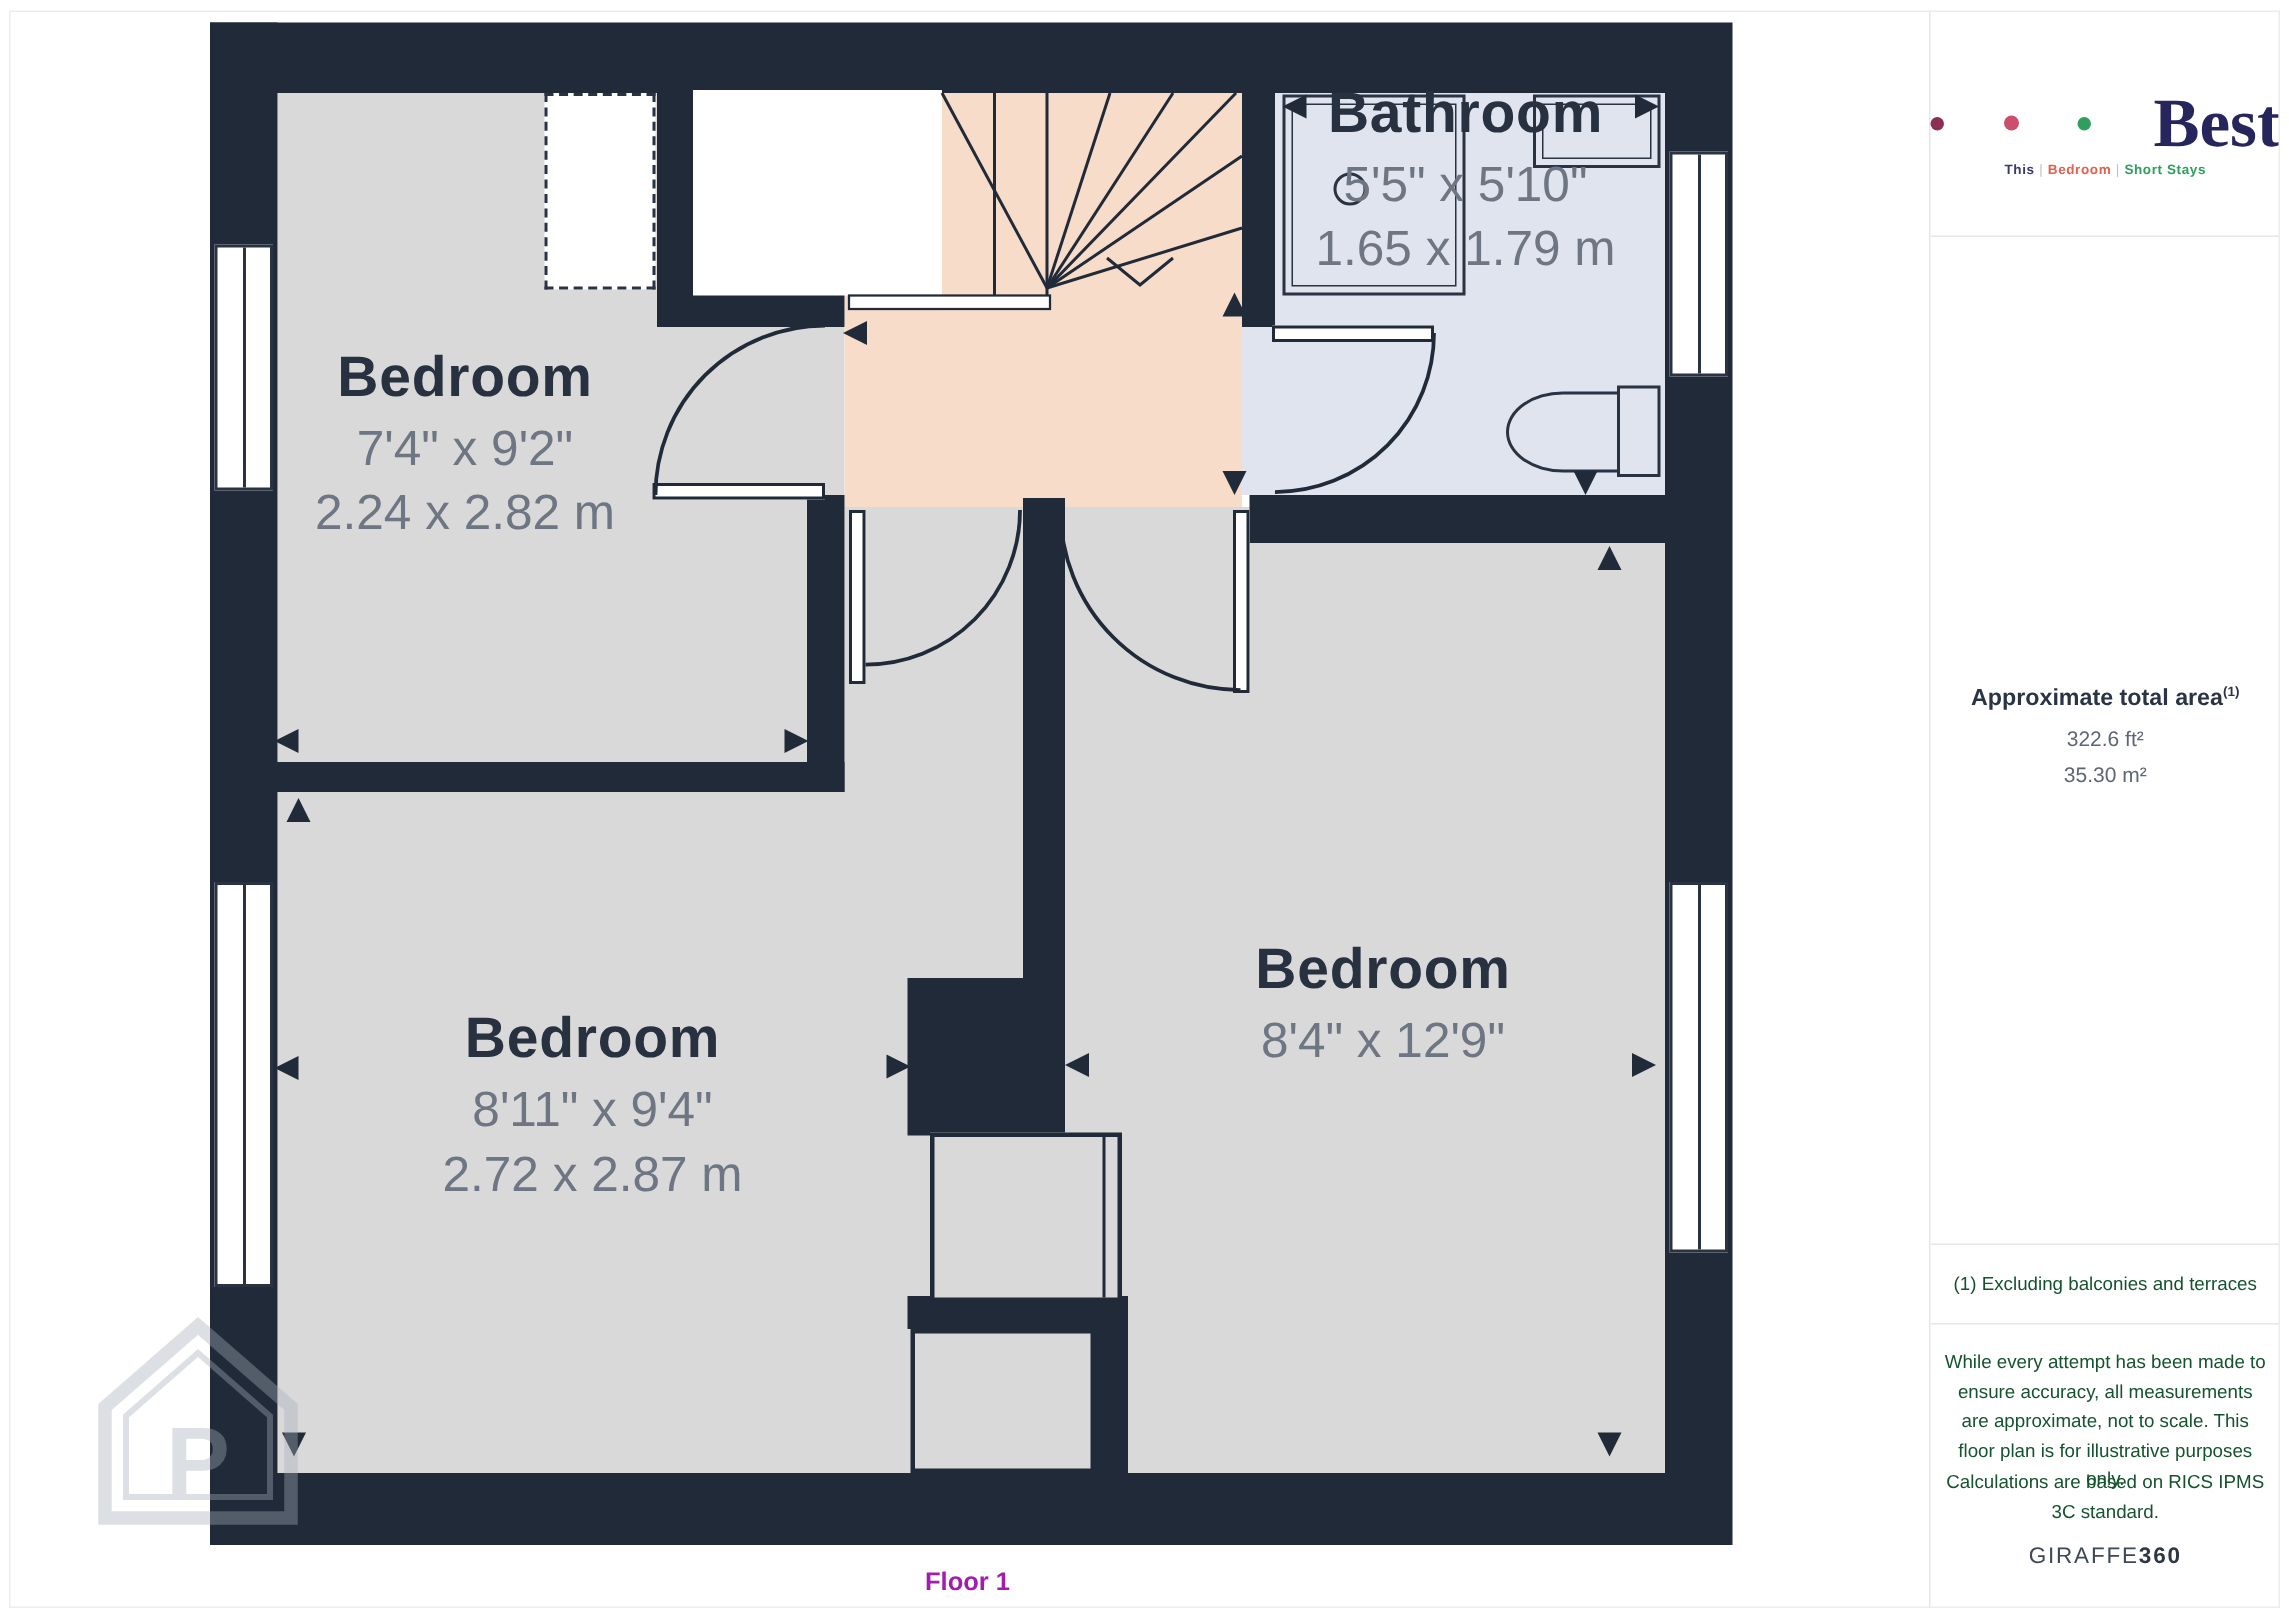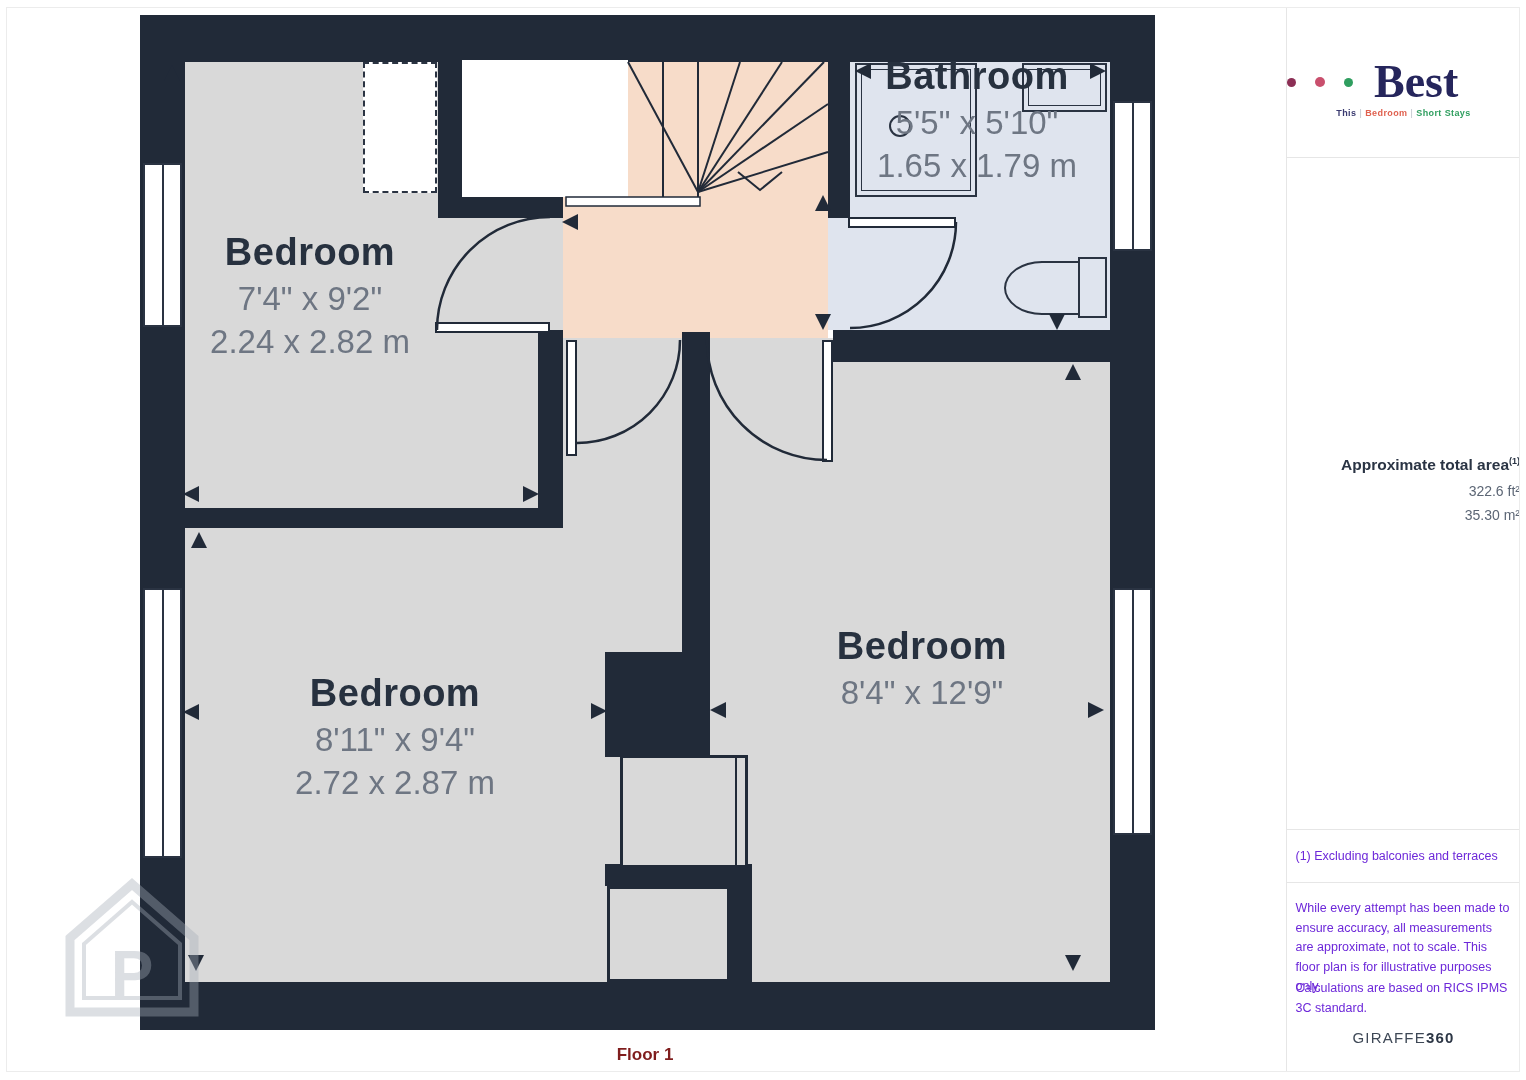--- a/index.html
+++ b/index.html
@@ -27,38 +27,38 @@
   .dashed-box{position:absolute;background:#fff;border:2px dashed #2a3342;z-index:3}
   .window{background:#fff;border:2px solid #2a3342;z-index:3}
   .window::after{content:"";position:absolute;left:50%;top:0;bottom:0;width:2px;margin-left:-1px;background:#2a3342}
   .fixture{border:2.5px solid #2a3342;background:var(--bathroom-floor);z-index:3}
   .fixture .inner{position:absolute;inset:4px;border:1.5px solid #2a3342}
   .leaf{background:#fff;border:2px solid #212a38;z-index:4}
   .overlay{position:absolute;left:0;top:0;z-index:4}
   .room-label{position:absolute;transform:translate(-50%,-50%);text-align:center;white-space:nowrap;z-index:5}
   .room-title{font-size:38px;font-weight:700;color:var(--title-text);line-height:1.25;letter-spacing:.5px}
   .room-dims{font-size:33px;color:var(--dim-text);line-height:1.32}
-  .floor-label{position:absolute;left:645px;top:1045px;transform:translateX(-50%);font-size:17px;font-weight:700;color:#7f1d1d;z-index:5}
+  .floor-label{position:absolute;left:645px;top:1045px;transform:translateX(-50%);font-size:17px;font-weight:700;color:#a21caf;z-index:5}
 
   
   .sidebar{position:absolute;left:1286px;top:7px;width:234px;height:1065px;border-left:1px solid #e6e6e6;background:#fff;z-index:8}
   .sb-divider{position:absolute;left:0;right:0;height:1px;background:#e6e6e6}
-  .logo-row{position:absolute;top:52px;left:0;right:0;display:flex;align-items:center;justify-content:flex-start;gap:19px}
+  .logo-row{position:absolute;top:52px;left:0;right:0;display:flex;align-items:center;justify-content:space-between;gap:19px}
   .logo-dot{width:9px;height:9px;border-radius:50%;display:inline-block}
   .logo-dot.d2{width:10px;height:10px}
   .brand-word{font-family:"Liberation Serif",serif;font-weight:700;font-size:46px;color:#26265c;line-height:1;margin-left:2px}
   .tagline{position:absolute;top:101px;left:0;right:0;text-align:center;font-size:9px;letter-spacing:.4px;font-weight:700}
   .tg-sales{color:#3a3a70}.tg-sep{color:#b9bec7;font-weight:400;padding:0 3px}
   .tg-let{color:#e0614f}.tg-short{color:#2f9e5f}
-  .area-block{position:absolute;top:444px;left:0;right:0;text-align:right}
+  .area-block{position:absolute;top:444px;left:0;right:0;text-align:center}
   .area-title{font-size:15.5px;font-weight:700;color:#2a3444;line-height:20px}
   .area-title sup{font-size:9px;vertical-align:super}
   .area-val{font-size:14px;color:#5c6675;line-height:24px;margin-top:4px}
   .area-val + .area-val{margin-top:0}
-  .sb-note{position:absolute;left:50%;transform:translateX(-50%);width:216px;font-size:12.5px;color:#6d28d9;line-height:19.5px}
+  .sb-note{position:absolute;left:50%;transform:translateX(-50%);width:216px;text-align:center;font-size:12.5px;color:#14532d;line-height:19.5px}
   .giraffe{position:absolute;top:1022px;left:0;right:0;text-align:center;font-size:15px;letter-spacing:1.2px;color:#3e4856}
   .giraffe b{color:#2c3645;font-weight:700}
 </style>
 </head>
 <body>
 
 <div class="page">
   <div class="page-border"></div>
 
   <div class="plan">

